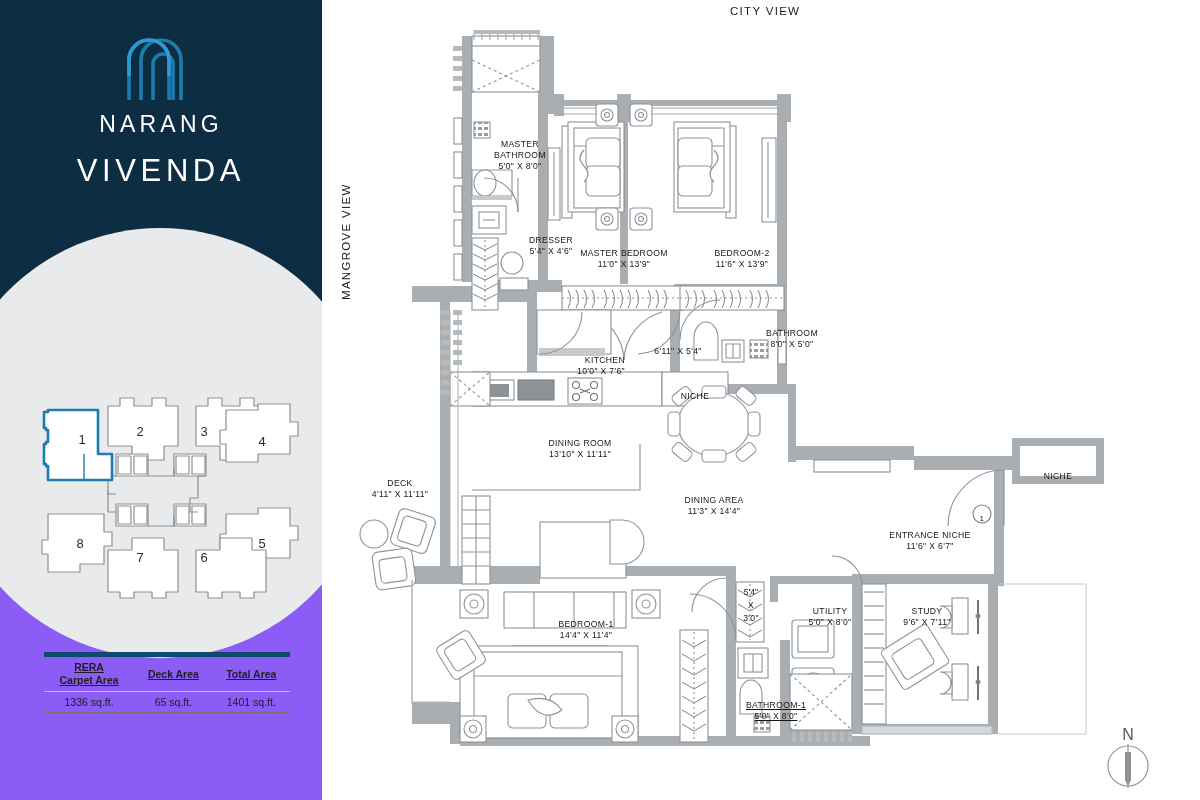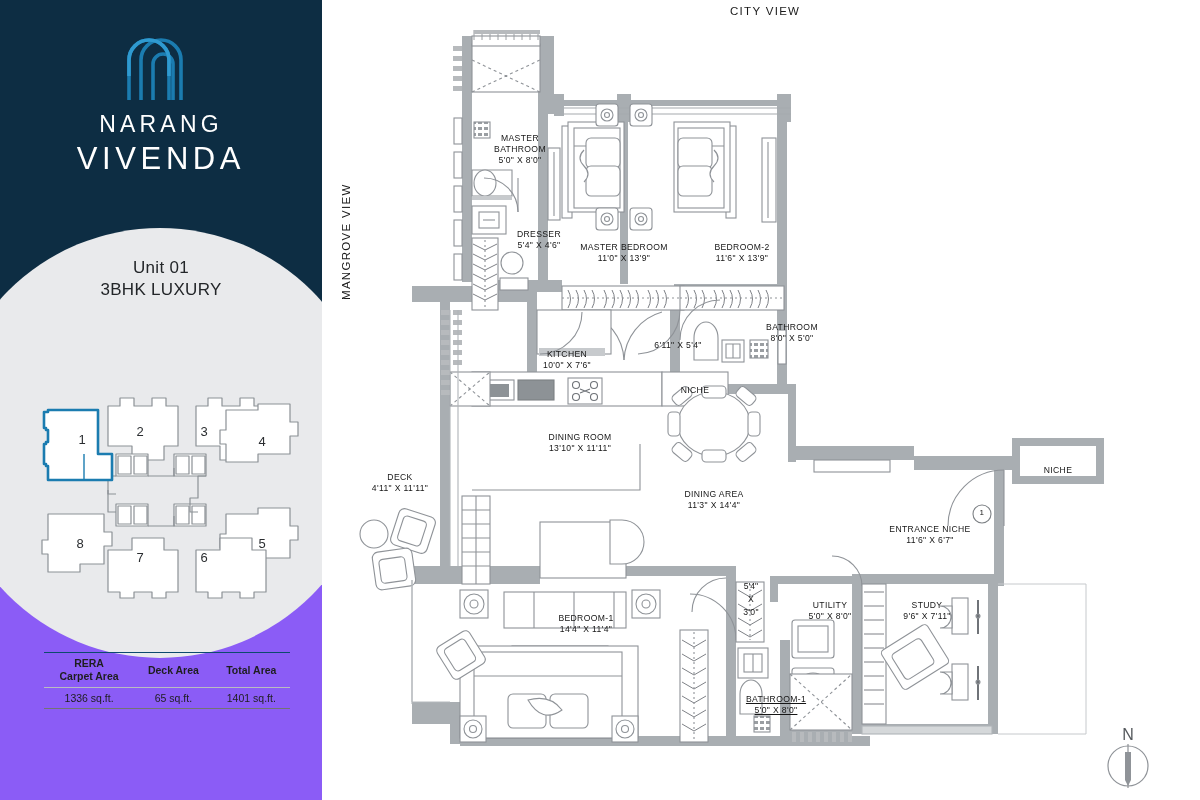--- a/index.html
+++ b/index.html
@@ -46,21 +46,21 @@
     color: #ffffff;
     font-size: 23px;
     letter-spacing: 4.2px;
     margin-top: 9px;
     font-weight: 400;
   }
   #brand-2 {
     color: #ffffff;
     font-size: 31px;
     letter-spacing: 4.6px;
-    margin-top: 3px;
+    margin-top: 15px;
     font-weight: 400;
   }
   #unit-block {
     position: absolute; left: 0; top: 258px;
     width: 322px; text-align: center;
     color: #232629;
   }
   #unit-name { font-size: 17px; letter-spacing: .3px; }
   #unit-type { font-size: 17px; letter-spacing: .3px; margin-top: 2px; }
 
@@ -76,21 +76,21 @@
     border-collapse: collapse;
     font-size: 10.5px;
     color: #1e1e1e;
   }
   #area-table th, #area-table td {
     text-align: center;
     padding: 4px 2px;
     font-weight: normal;
   }
   #area-table thead th { font-weight: bold; font-size: 10.5px; line-height: 1.25; }
-  #area-table thead tr { border-top: 1px solid #0c4a6e; border-bottom: 1px solid #b9bcc0; }
+  #area-table thead tr { border-top: 5px solid #0c4a6e; border-bottom: 1px solid #b9bcc0; text-decoration: underline; }
   #area-table tbody tr { border-bottom: 1px solid #737373; }
 
   
   #plan {
     position: absolute; left: 322px; top: 0;
     width: 878px; height: 800px;
   }
   #plan svg { display: block; }
 
   .vw-label {
@@ -110,20 +110,21 @@
   
   .rm {
     position: absolute;
     text-align: center;
     color: #161616;
     font-size: 8.6px;
     letter-spacing: .35px;
     line-height: 1.28;
     white-space: nowrap;
     pointer-events: none;
+    margin-top: 6px;
   }
   .rm .nm { display: block; }
   .rm .dm { display: block; }
   .rm.multi { white-space: normal; }
 </style>
 </head>
 <body>
 
 <div id="page">
 
@@ -137,24 +138,20 @@
           <path d="M5 70 V30 A20 20 0 0 1 45 30 V70"></path>
           <path d="M17 70 V30 A20 20 0 0 1 57 30 V70"></path>
           <path d="M29 70 V34 A10 10 0 0 1 49 34 V70"></path>
         </g>
         <path d="M5 46 V30 A20 20 0 0 1 45 30 V46" fill="none" stroke="#2f9ad0" stroke-width="3.6"></path>
       </svg>
       <div id="brand-1">NARANG</div>
       <div id="brand-2">VIVENDA</div>
     </div>
 
-    <div id="unit-block">
-      <div id="unit-name">Unit 01</div>
-      <div id="unit-type">3BHK LUXURY</div>
-    </div>
 
     <svg id="keyplan" viewBox="0 0 286 222">
       <g fill="#ffffff" stroke="#8c9196" stroke-width="1.2" stroke-linejoin="round">
 
         <path d="M86 14 h12 v-8 h14 v8 h18 v-8 h14 v8 h12 v40 h-14 v14 h-32 v-14 h-24 z"></path>
 
         <path d="M146 14 h12 v-8 h14 v8 h18 v-8 h14 v8 h12 v40 h-14 v14 h-32 v-14 h-24 z" transform="translate(28,0)"></path>
 
         <path d="M204 18 h32 v-6 h32 v18 h8 v14 h-8 v18 h-32 v8 h-32 v-18 h-6 v-14 h6 z"></path>
 
@@ -586,40 +583,40 @@
         <path d="M806 744 v44" stroke="#8f9398" stroke-width="1.2"></path>
         <path d="M803 752 h6 v28 l-3 6 l-3 -6 z" fill="#8f9398"></path>
         <text x="806" y="740" text-anchor="middle" font-size="16" fill="#55595d" font-family="Liberation Sans, sans-serif">N</text>
       </g>
     </svg>
 
     <div class="rm multi" style="left:155px; top:133px; width:86px;">
       <span class="nm">MASTER BATHROOM</span>
       <span class="dm">5'0" X 8'0"</span>
     </div>
-    <div class="rm" style="left:178px; top:229px; width:78px;">
+    <div class="rm" style="left:190px; top:229px; width:78px;">
       <span class="nm">DRESSER</span>
       <span class="dm">5'4" X 4'6"</span>
     </div>
     <div class="rm" style="left:222px; top:242px; width:160px;">
       <span class="nm">MASTER BEDROOM</span>
       <span class="dm">11'0" X 13'9"</span>
     </div>
     <div class="rm" style="left:360px; top:242px; width:120px;">
       <span class="nm">BEDROOM-2</span>
       <span class="dm">11'6" X 13'9"</span>
     </div>
     <div class="rm" style="left:420px; top:322px; width:100px;">
       <span class="nm">BATHROOM</span>
       <span class="dm">8'0" X 5'0"</span>
     </div>
     <div class="rm" style="left:311px; top:340px; width:90px;">
       <span class="dm">6'11" X 5'4"</span>
     </div>
-    <div class="rm" style="left:198px; top:349px; width:94px;">
+    <div class="rm" style="left:209px; top:349px; width:94px;text-align:right;">
       <span class="nm">KITCHEN</span>
       <span class="dm">10'0" X 7'6"</span>
     </div>
     <div class="rm" style="left:341px; top:385px; width:64px;">
       <span class="nm">NICHE</span>
     </div>
     <div class="rm" style="left:198px; top:432px; width:120px;">
       <span class="nm">DINING ROOM</span>
       <span class="dm">13'10" X 11'11"</span>
     </div>

